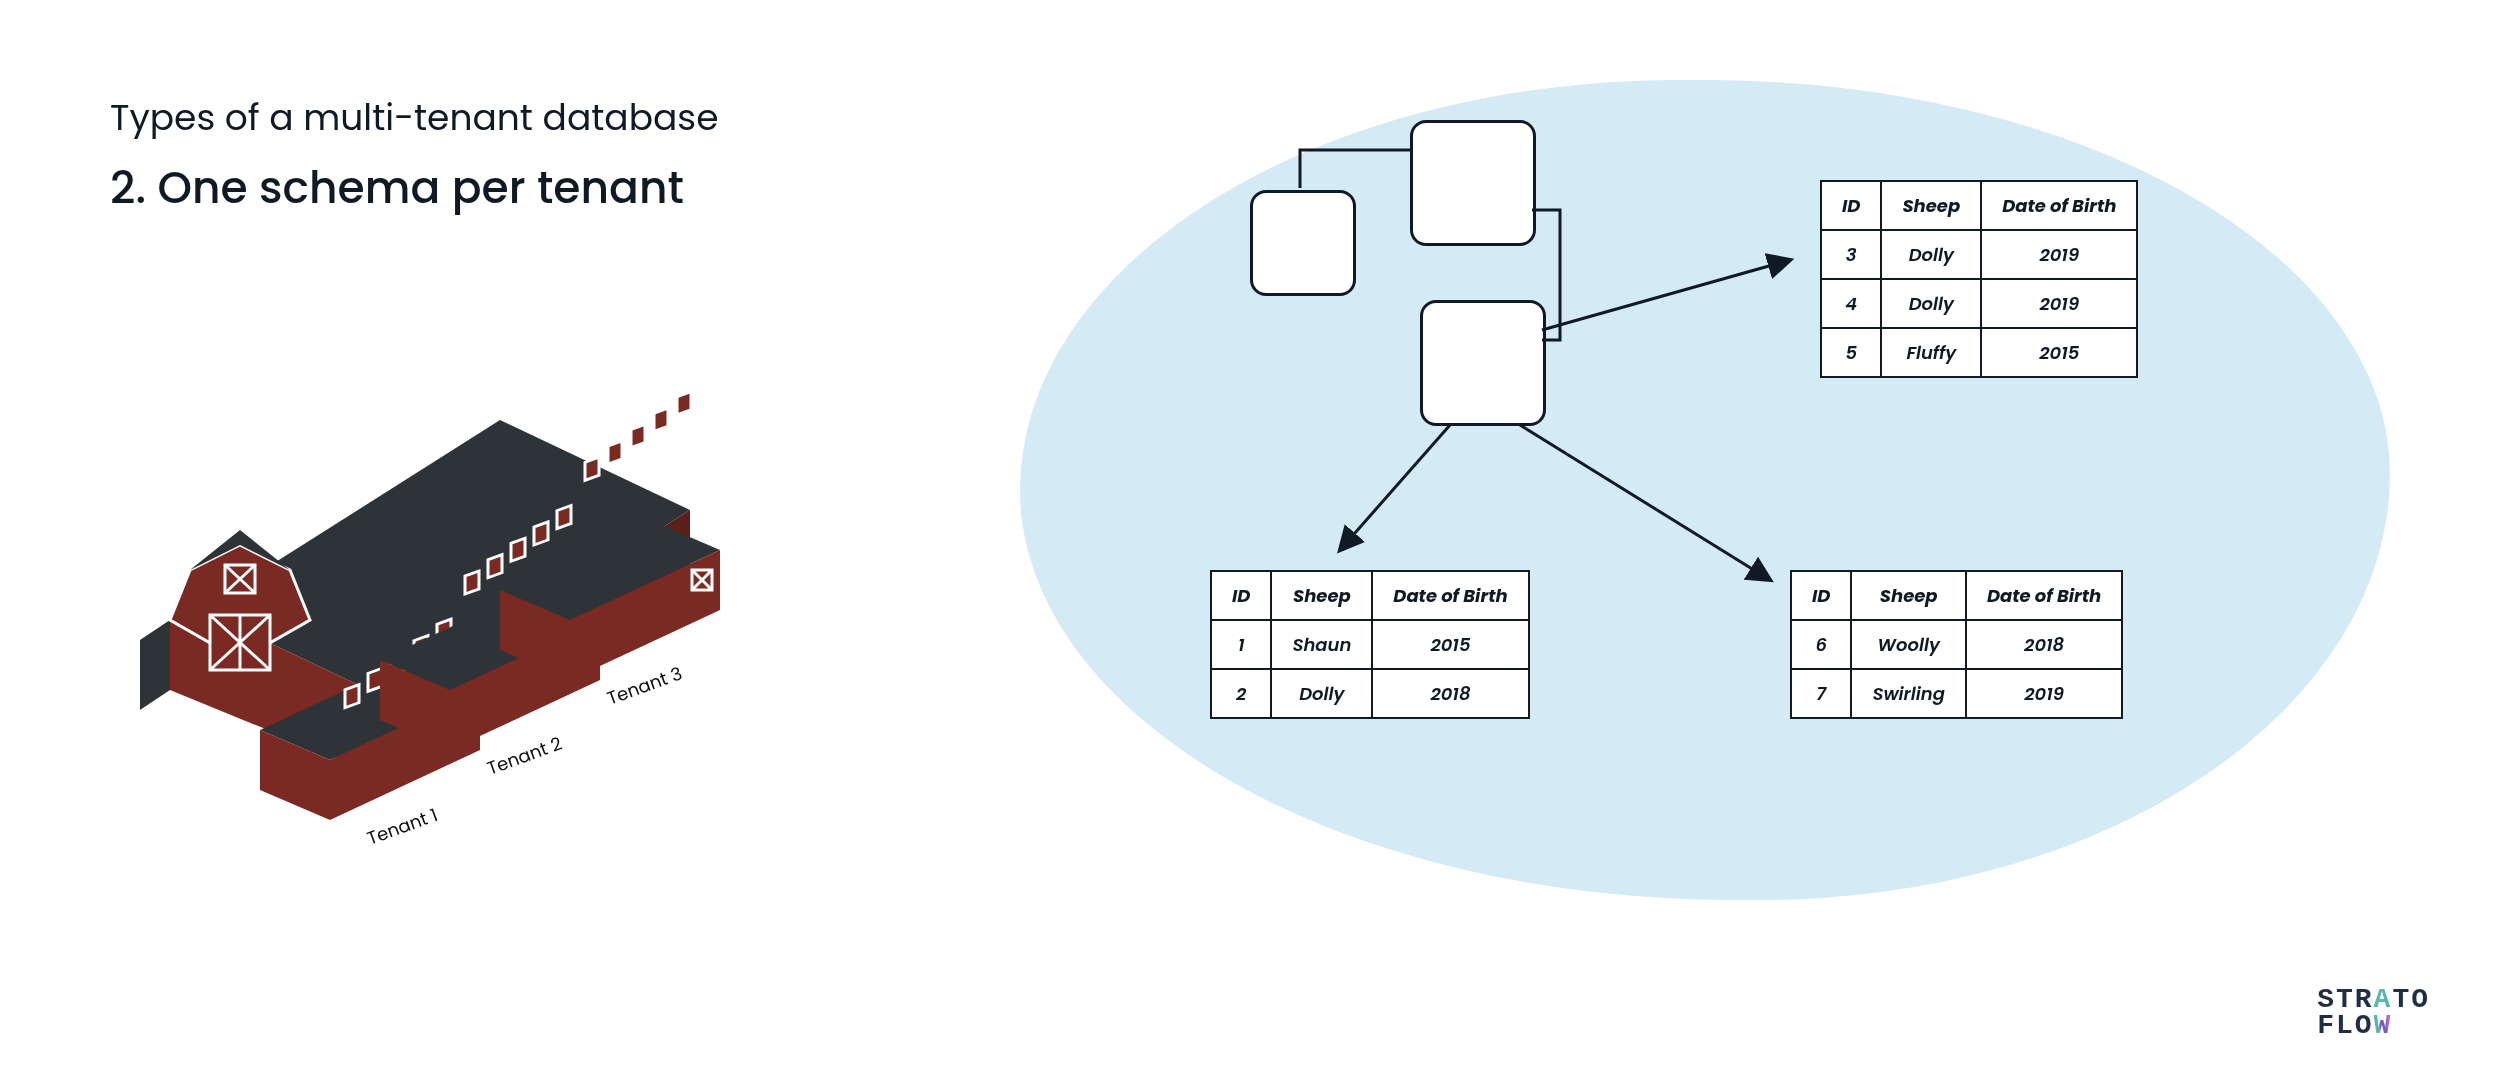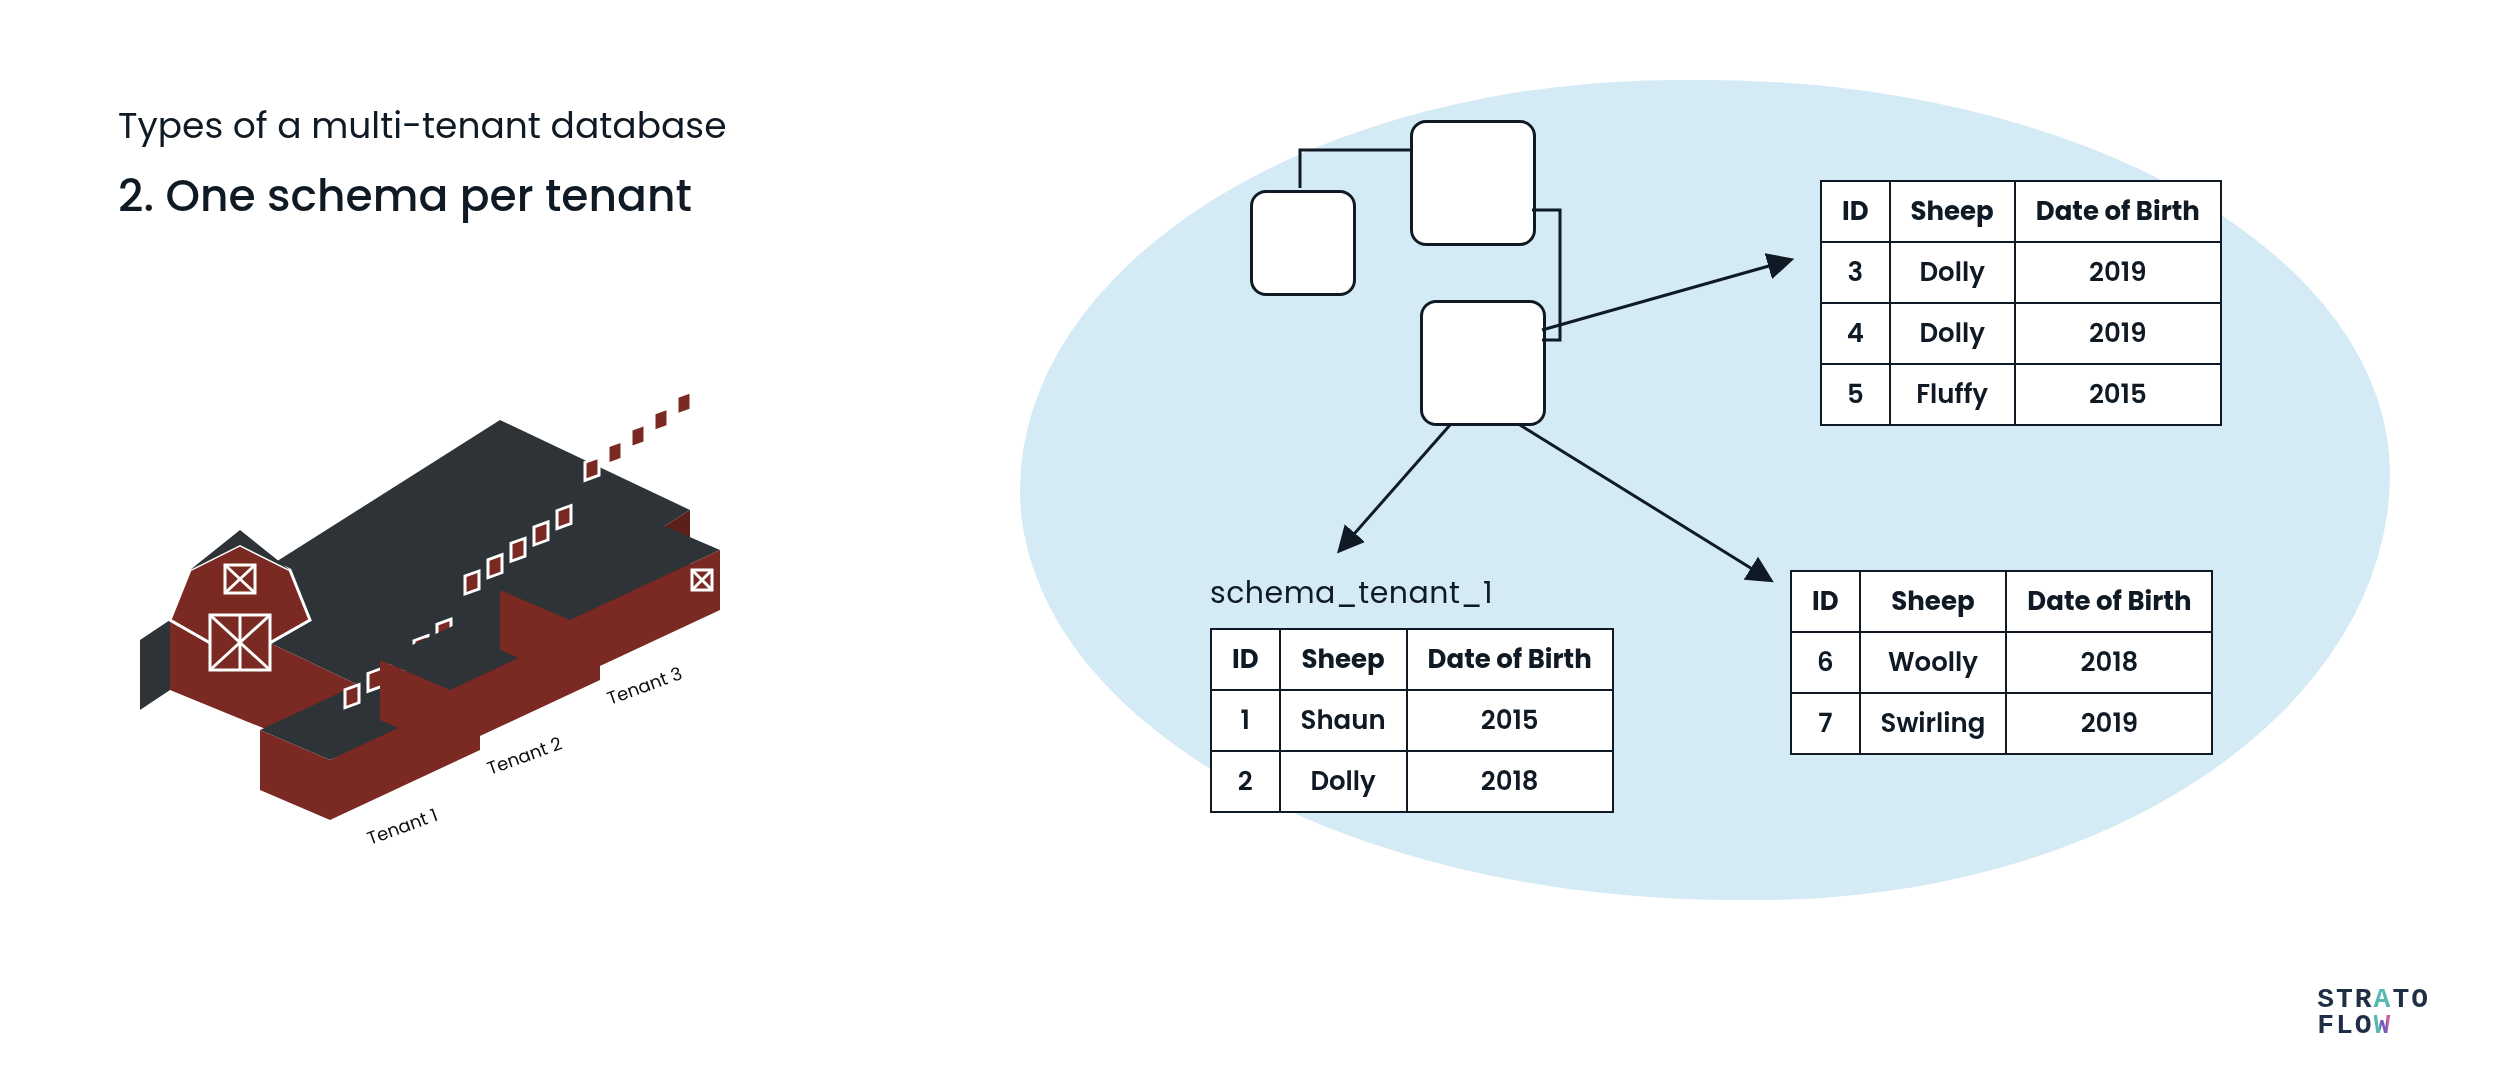--- a/index.html
+++ b/index.html
@@ -13,21 +13,21 @@
     width:2500px;
     height:1080px;
     background:#fff;
     font-family:"Poppins","Segoe UI",Arial,sans-serif;
     color:var(--ink);
     position:relative;
     overflow:hidden;
   }
 
   
-  .titles{position:absolute;left:118px;top:90px;margin-top:8px;}
+  .titles{position:absolute;left:110px;top:90px;}
   .overline{font-size:36px;font-weight:400;margin:0 0 10px;}
   .headline{font-size:44px;font-weight:500;margin:0;}
 
   
   .barn-canvas{position:absolute;left:130px;top:360px;width:620px;height:500px;}
   .barn-canvas svg{width:100%;height:100%;}
   .barn-label{font-size:18px;fill:#0b0b0b;font-family:inherit;}
 
   
   .blob{
@@ -41,24 +41,25 @@
   .node{position:absolute;width:120px;height:120px;border:3px solid var(--ink);border-radius:16px;background:#fff;}
   .node.small{width:100px;height:100px;}
 
   
   .schema{position:absolute;}
   .schema-title{font-size:30px;font-weight:400;letter-spacing:.5px;margin:0 0 12px;white-space:nowrap;}
   table.data{border-collapse:collapse;background:#fff;}
   table.data th,table.data td{
     border:2px solid var(--ink);
     padding:10px 20px;
-    font-size:26px;
+    font-size:18px;
     font-weight:600;
     text-align:center;
     white-space:nowrap;
+    font-style:italic;
   }
   table.data th{font-weight:700;}
 
   
   svg.overlay{position:absolute;inset:0;width:100%;height:100%;pointer-events:none;}
 
   
   .logo{
     position:absolute;right:70px;bottom:40px;
     font-family:Liberation Mono, monospace;
@@ -196,21 +197,20 @@
         <tr>
           <td>5</td>
           <td>Fluffy</td>
           <td>2015</td>
         </tr>
       </tbody>
     </table>
   </div>
 
   <div class="schema" style="left:190px;top:490px;">
-    <p class="schema-title">schema_tenant_1</p>
     <table class="data">
       <thead>
           <tr>
         <th>ID</th>
         <th>Sheep</th>
         <th>Date of Birth</th>
       </tr>
         </thead>
       <tbody>
         <tr>

